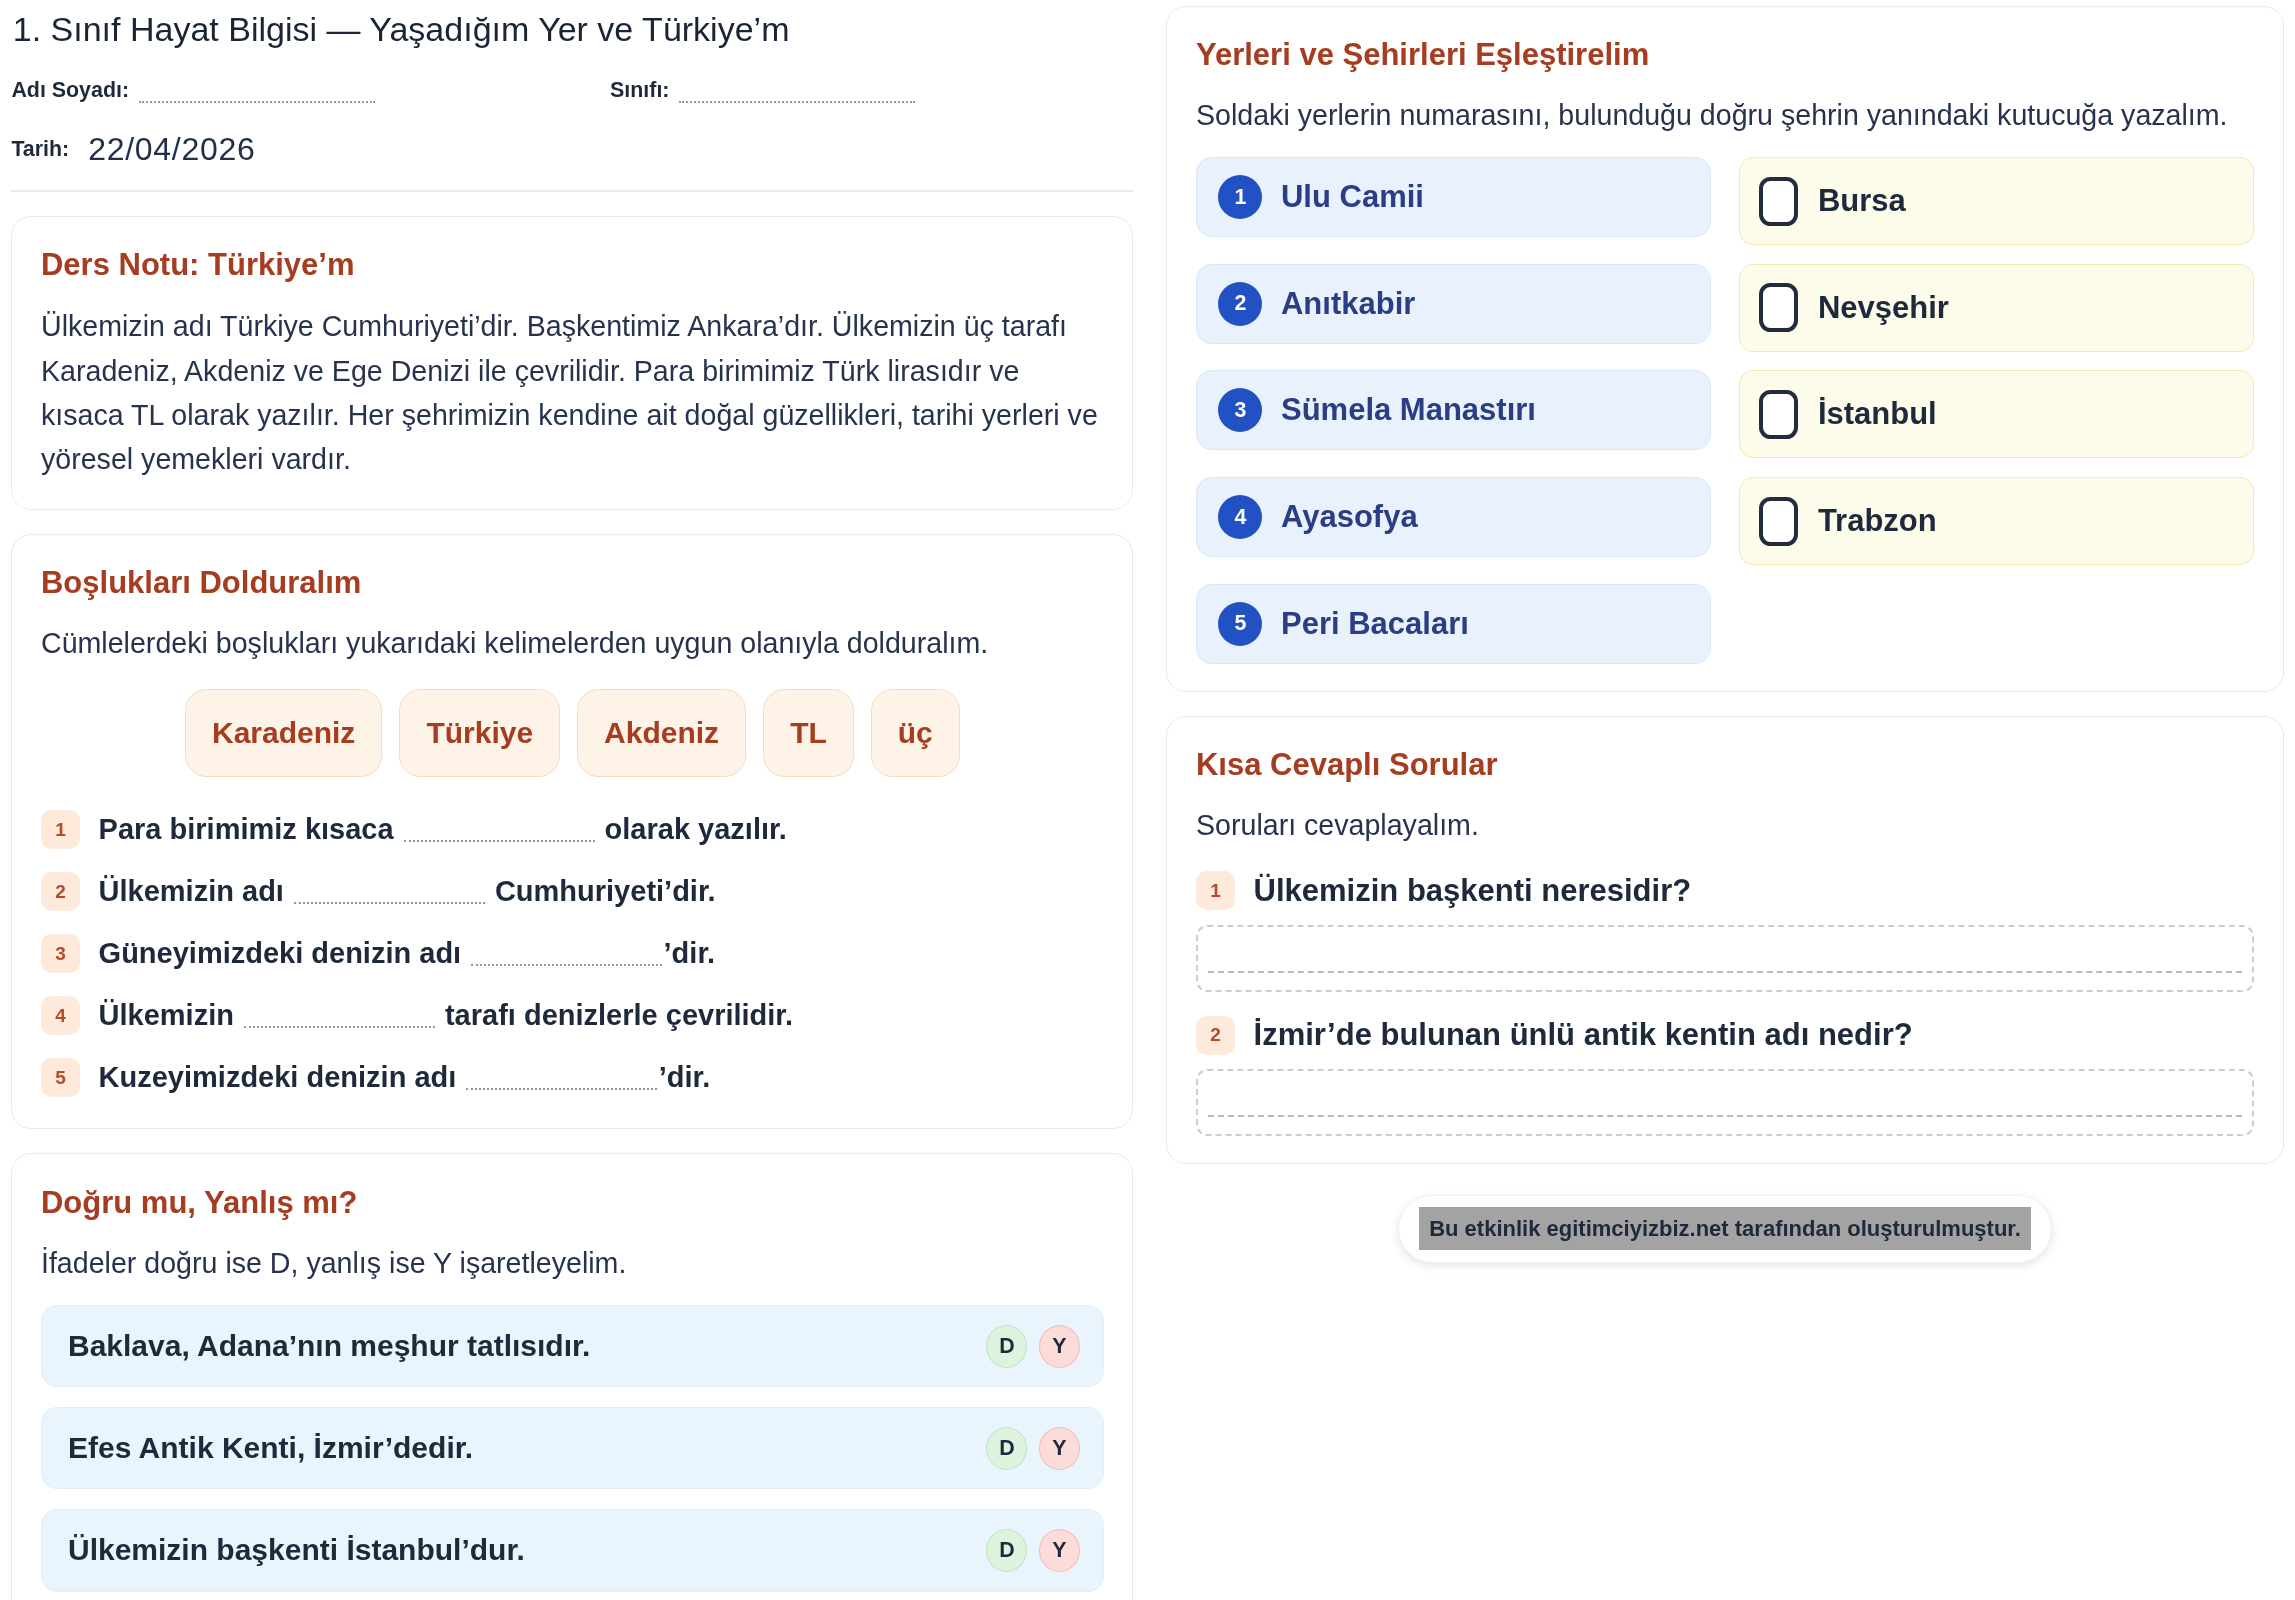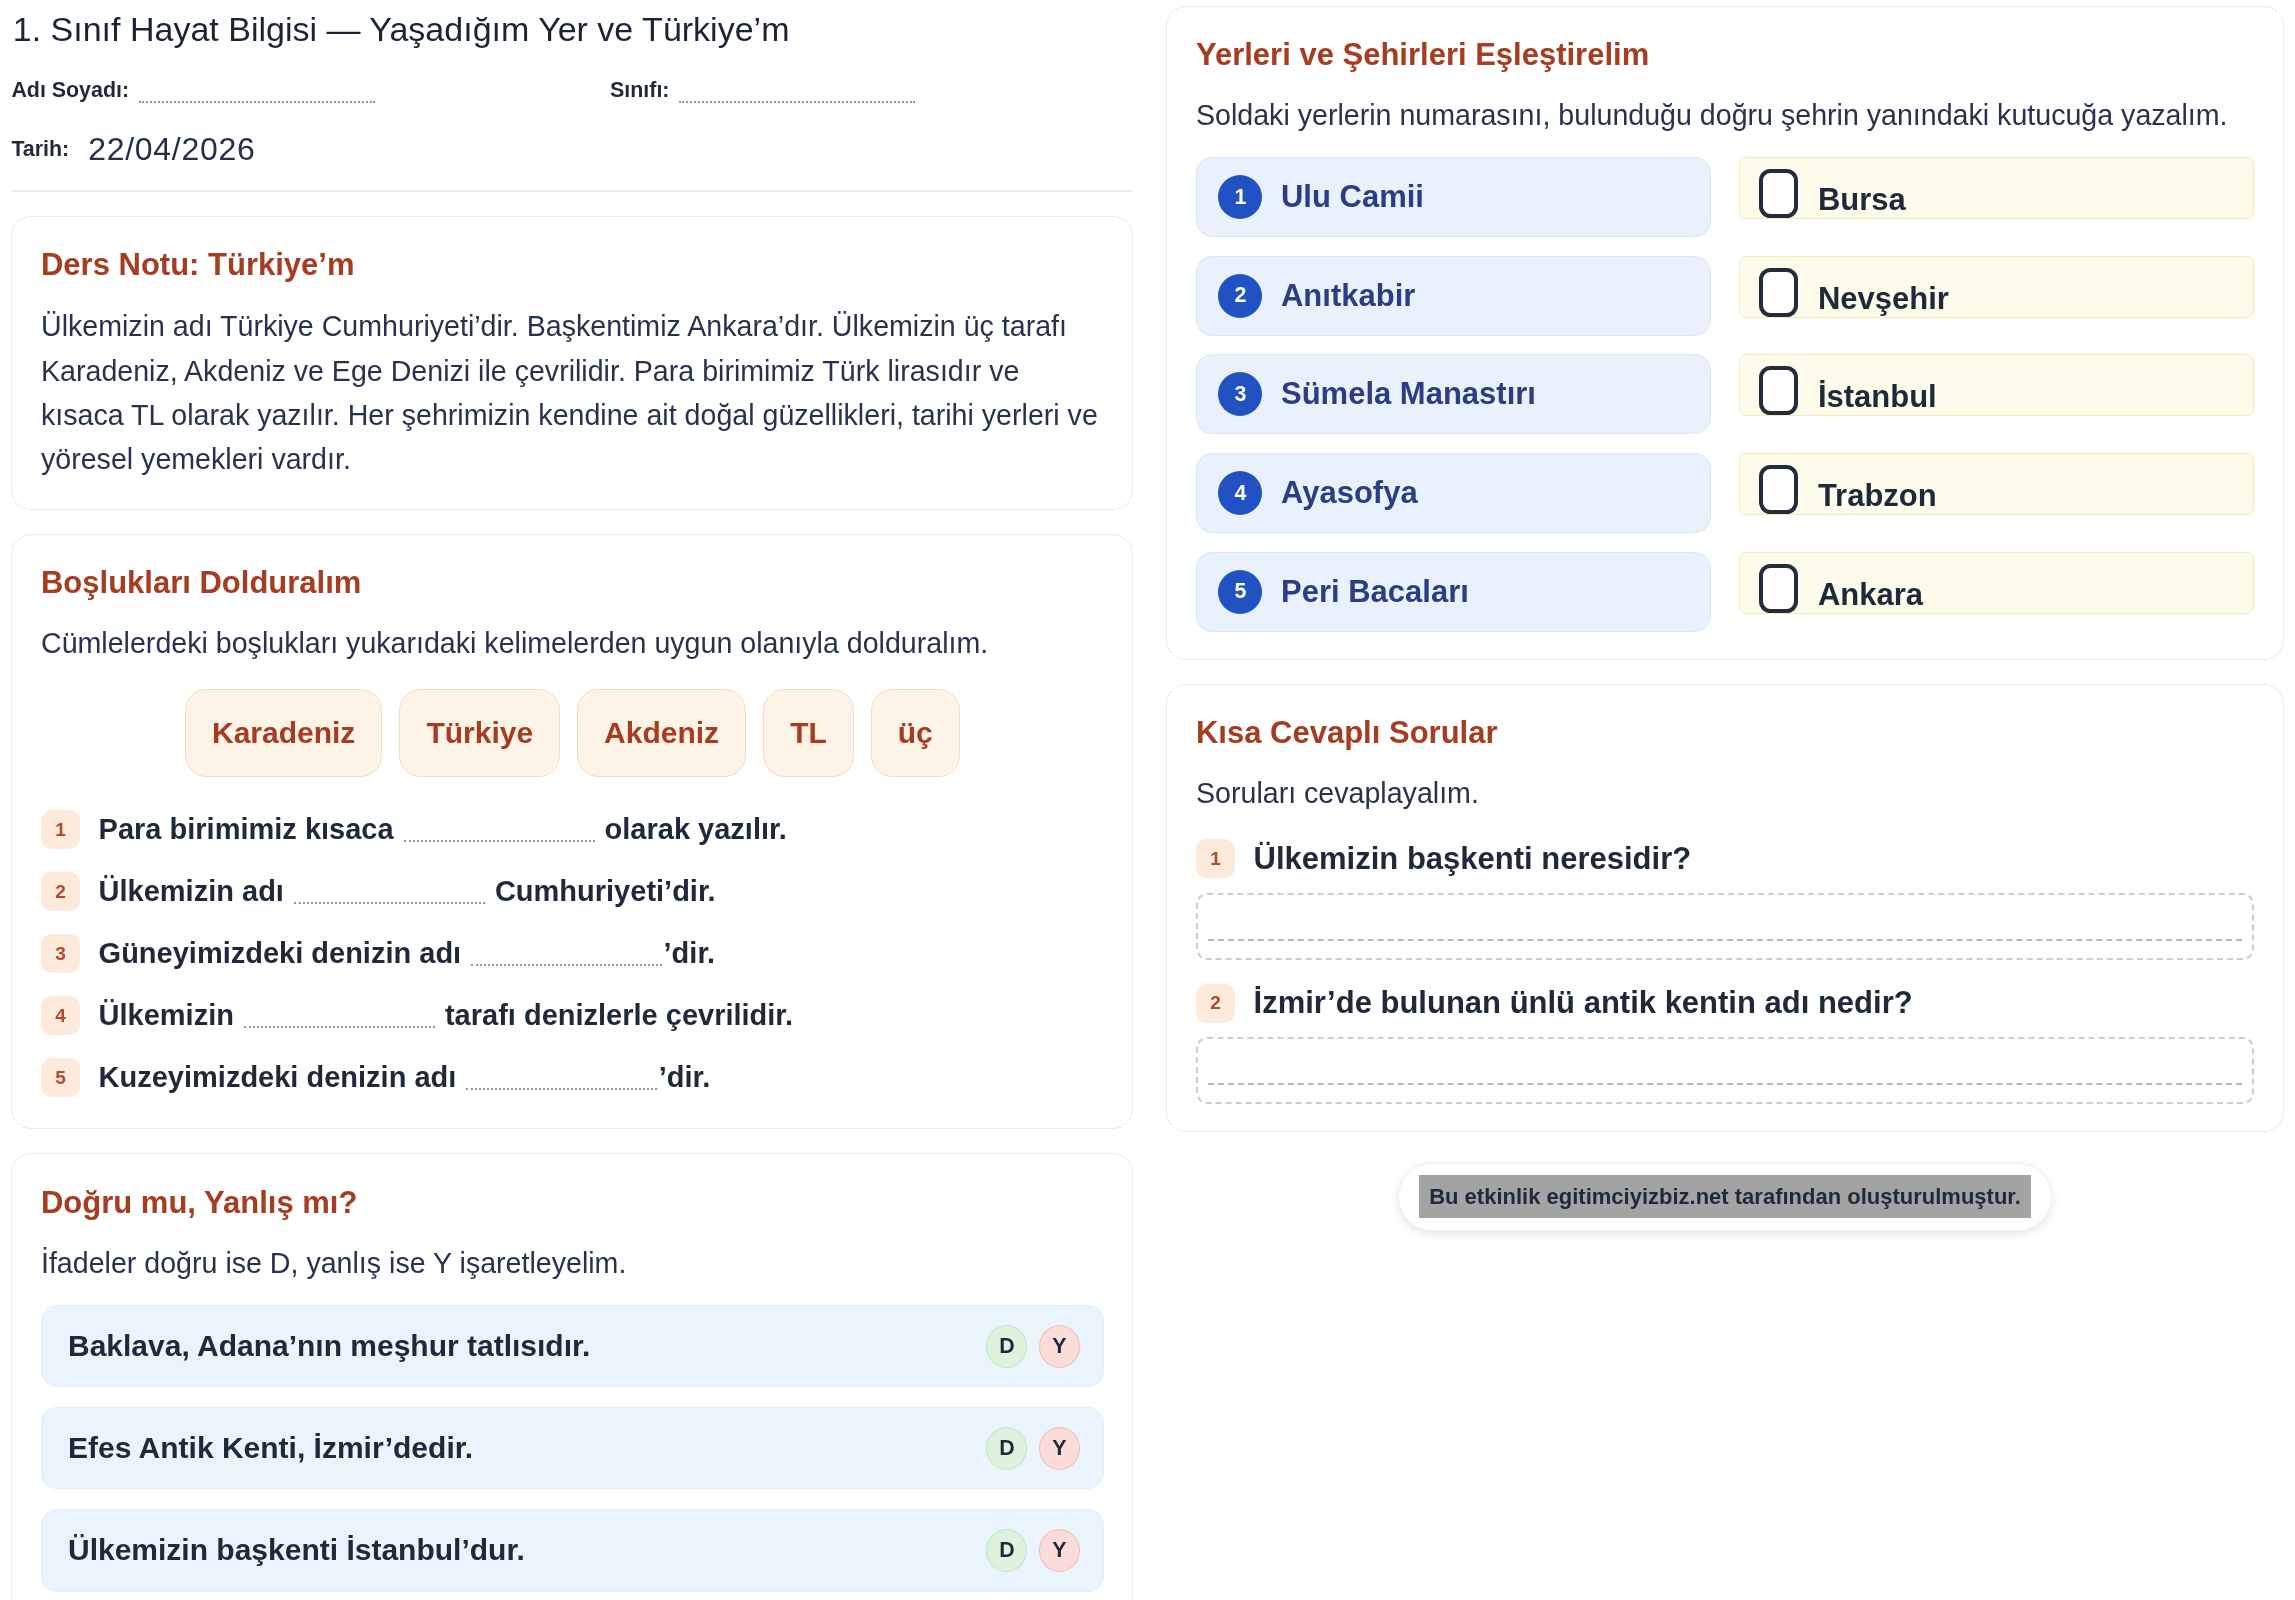--- a/index.html
+++ b/index.html
@@ -85,22 +85,22 @@
     display:flex;align-items:center;height:80px;padding:0 21.4px;
     background:#e9f2fc;border:1.4px solid #d8e7f8;border-radius:15.7px;
   }
   .mbadge{
     flex:none;display:inline-flex;align-items:center;justify-content:center;
     width:44px;height:44px;border-radius:50%;background:var(--blue-badge);
     color:#fff;font-size:21.4px;font-weight:bold;margin-right:18.6px;
   }
   .mlabel{font-weight:bold;font-size:31px;color:#2b3d85;}
   .mright{
-    display:flex;align-items:flex-end;height:62px;padding:0 18.6px;
-    background:#fdfbe9;border:1.4px solid #f5eab2;border-radius:7px;
+    display:flex;align-items:center;height:88px;padding:0 18.6px;
+    background:#fdfbe9;border:1.4px solid #f5eab2;border-radius:14px;
   }
   .checkbox{
     flex:none;width:39px;height:49px;background:#fff;
     border:4.3px solid #232c3d;border-radius:11.4px;margin-right:20px;
   }
   .clabel{font-weight:bold;font-size:31px;color:#1e293b;}
 
   
   .q-head{display:flex;align-items:center;margin-top:24px;font-weight:bold;font-size:31px;}
   .answer-box{
@@ -269,24 +269,20 @@
         </div>
         <div class="mright">
           <span class="checkbox"></span>
           <span class="clabel">Trabzon</span>
         </div>
 
         <div class="mleft">
           <span class="mbadge">5</span>
           <span class="mlabel">Peri Bacaları</span>
         </div>
-        <div class="mright">
-          <span class="checkbox"></span>
-          <span class="clabel">Ankara</span>
-        </div>
       </div>
     </section>
 
     <section class="card">
       <h2 class="sec">Kısa Cevaplı Sorular</h2>
       <p class="instr">Soruları cevaplayalım.</p>
 
       <div>
         <div class="q-head">
           <span class="numbadge">1</span>

